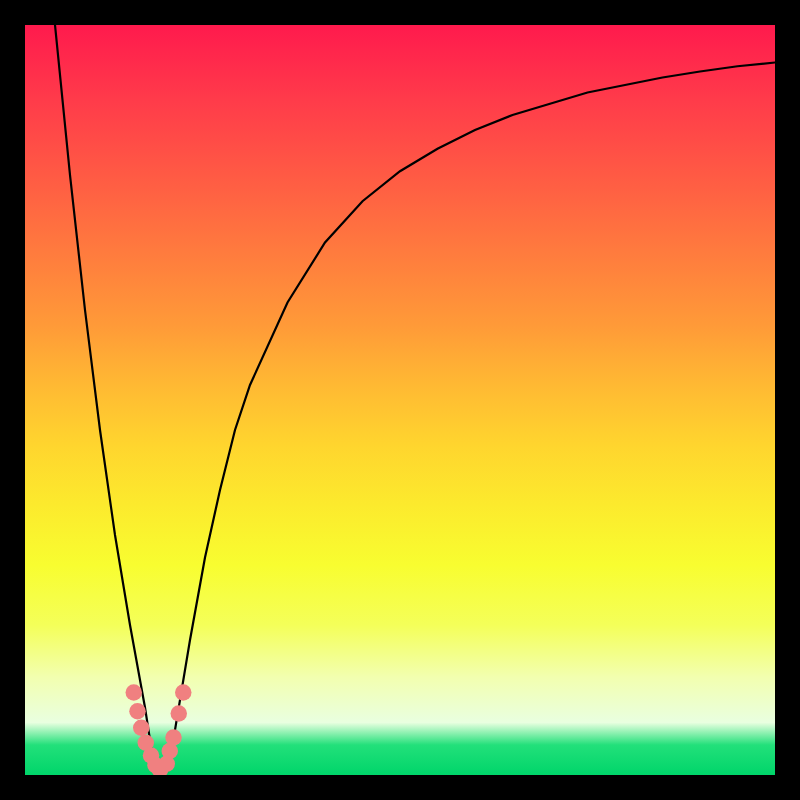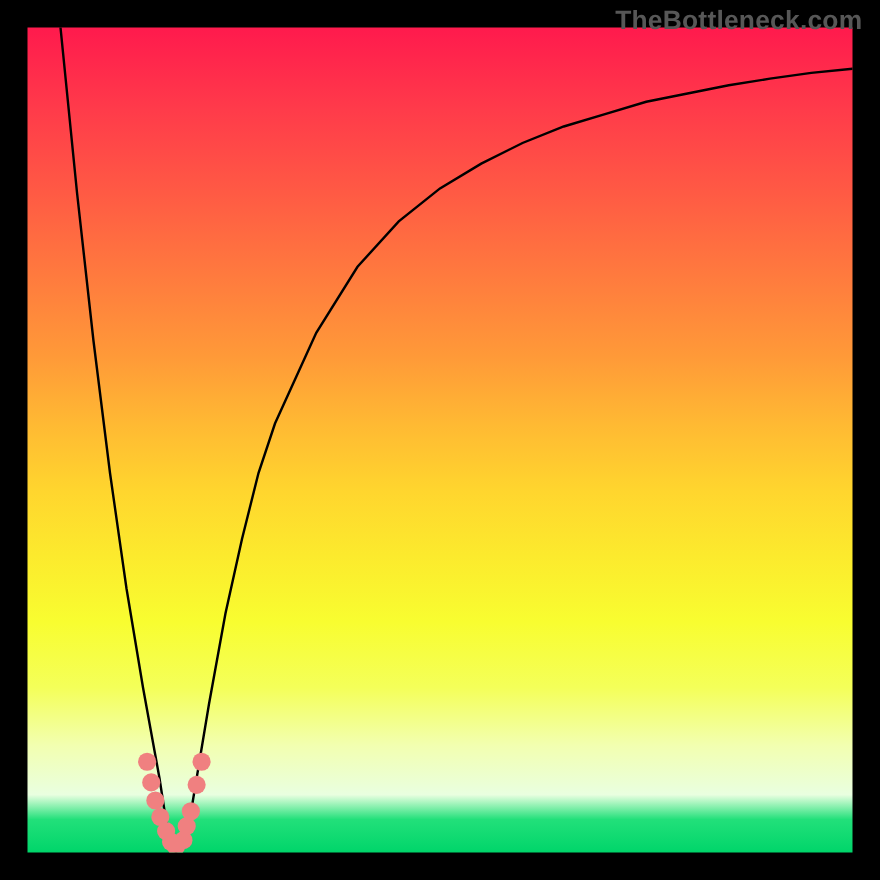--- a/index.html
+++ b/index.html
@@ -68,14 +68,13 @@
           <circle cx="130.50" cy="740.25" r="8.25" fill="#f08080"></circle>
           <circle cx="135.00" cy="744.75" r="8.25" fill="#f08080"></circle>
           <circle cx="141.75" cy="738.75" r="8.25" fill="#f08080"></circle>
           <circle cx="144.75" cy="726.00" r="8.25" fill="#f08080"></circle>
           <circle cx="148.50" cy="712.50" r="8.25" fill="#f08080"></circle>
           <circle cx="153.75" cy="688.50" r="8.25" fill="#f08080"></circle>
           <circle cx="158.25" cy="667.50" r="8.25" fill="#f08080"></circle>
         </g>
     </svg>
   </div>
-  <div class="watermark">TheBottleneck.com</div>
 </div>
 
 </body></html>

